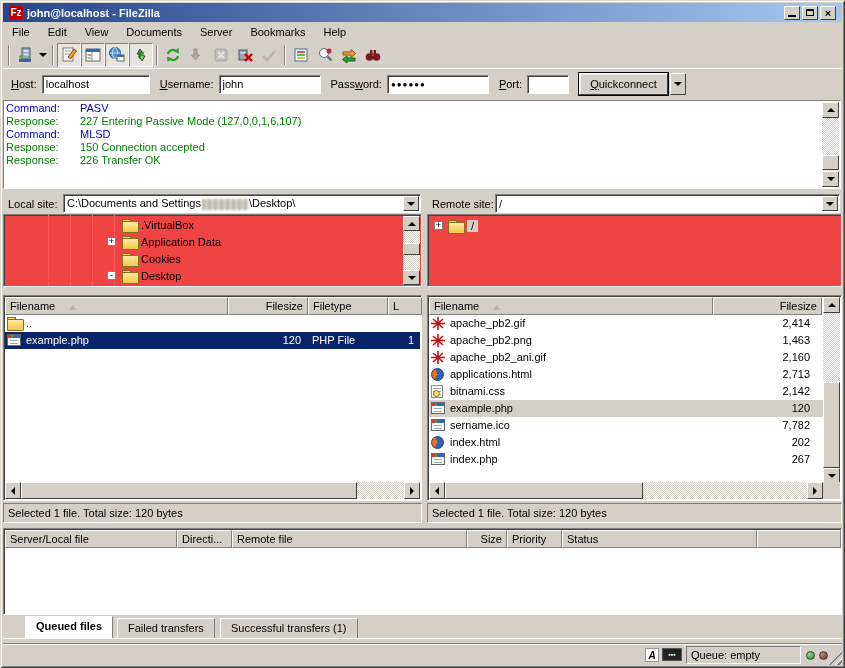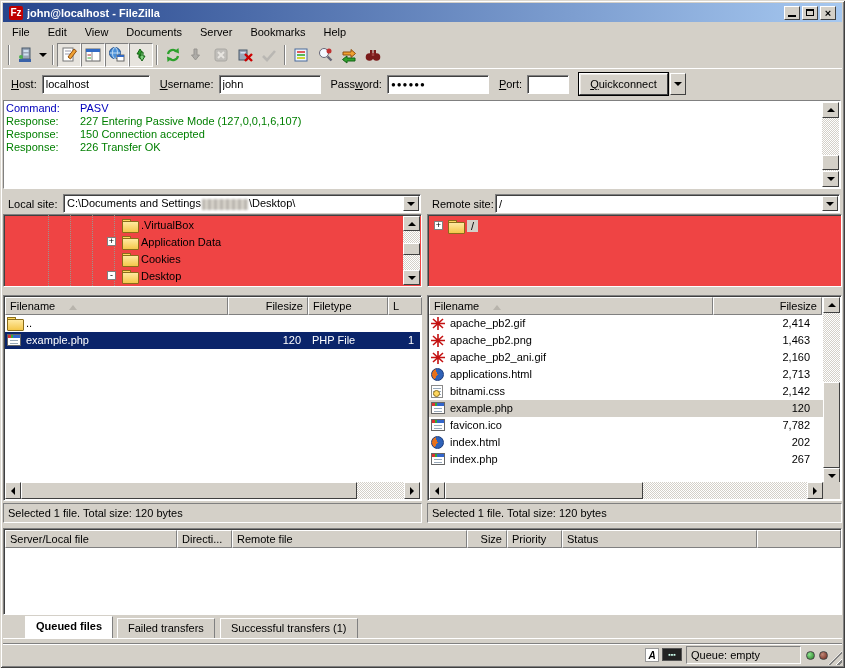--- a/index.html
+++ b/index.html
@@ -319,20 +319,21 @@
     <button class="qcbtn" style="margin-left:10px"><span class="u">Q</span><span>uickconnect</span></button>
     <div class="qcarrow">
         <div class="tri-dn"></div>
       </div>
   </div>
 
   <div class="abs logpanel sunken">
     <div class="loglines">
       <div class="logline command"><span class="loglabel">Command:</span><span>PASV</span></div>
       <div class="logline response"><span class="loglabel">Response:</span><span>227 Entering Passive Mode (127,0,0,1,6,107)</span></div>
+      <div class="logline command"><span class="loglabel">Command:</span><span>MLSD</span></div>
       <div class="logline response"><span class="loglabel">Response:</span><span>150 Connection accepted</span></div>
       <div class="logline response"><span class="loglabel">Response:</span><span>226 Transfer OK</span></div>
     </div>
     <div class="abs track" style="right:1px; top:1px; bottom:1px; width:17px">
       <div class="abs sbtn" style="left:0; top:0; width:17px; height:16px">
           <div class="tri-up-s"></div>
         </div>
       <div class="abs sthumb" style="left:0; bottom:17px; width:17px; height:15px"></div>
       <div class="abs sbtn" style="left:0; bottom:0; width:17px; height:16px">
           <div class="tri-dn-s"></div>
@@ -466,21 +467,21 @@
           <span class="fname">bitnami.css</span>
           <span class="abs" style="left:285px; width:96px; text-align:right">2,142</span>
         </div>
       <div class="frow sel-inactive">
           <span class="fico icon-app"></span>
           <span class="fname">example.php</span>
           <span class="abs" style="left:285px; width:96px; text-align:right">120</span>
         </div>
       <div class="frow">
           <span class="fico icon-app"></span>
-          <span class="fname">favicon.ico</span>
+          <span class="fname">sername.ico</span>
           <span class="abs" style="left:285px; width:96px; text-align:right">7,782</span>
         </div>
       <div class="frow">
           <span class="fico icon-html"></span>
           <span class="fname">index.html</span>
           <span class="abs" style="left:285px; width:96px; text-align:right">202</span>
         </div>
       <div class="frow">
           <span class="fico icon-app"></span>
           <span class="fname">index.php</span>

